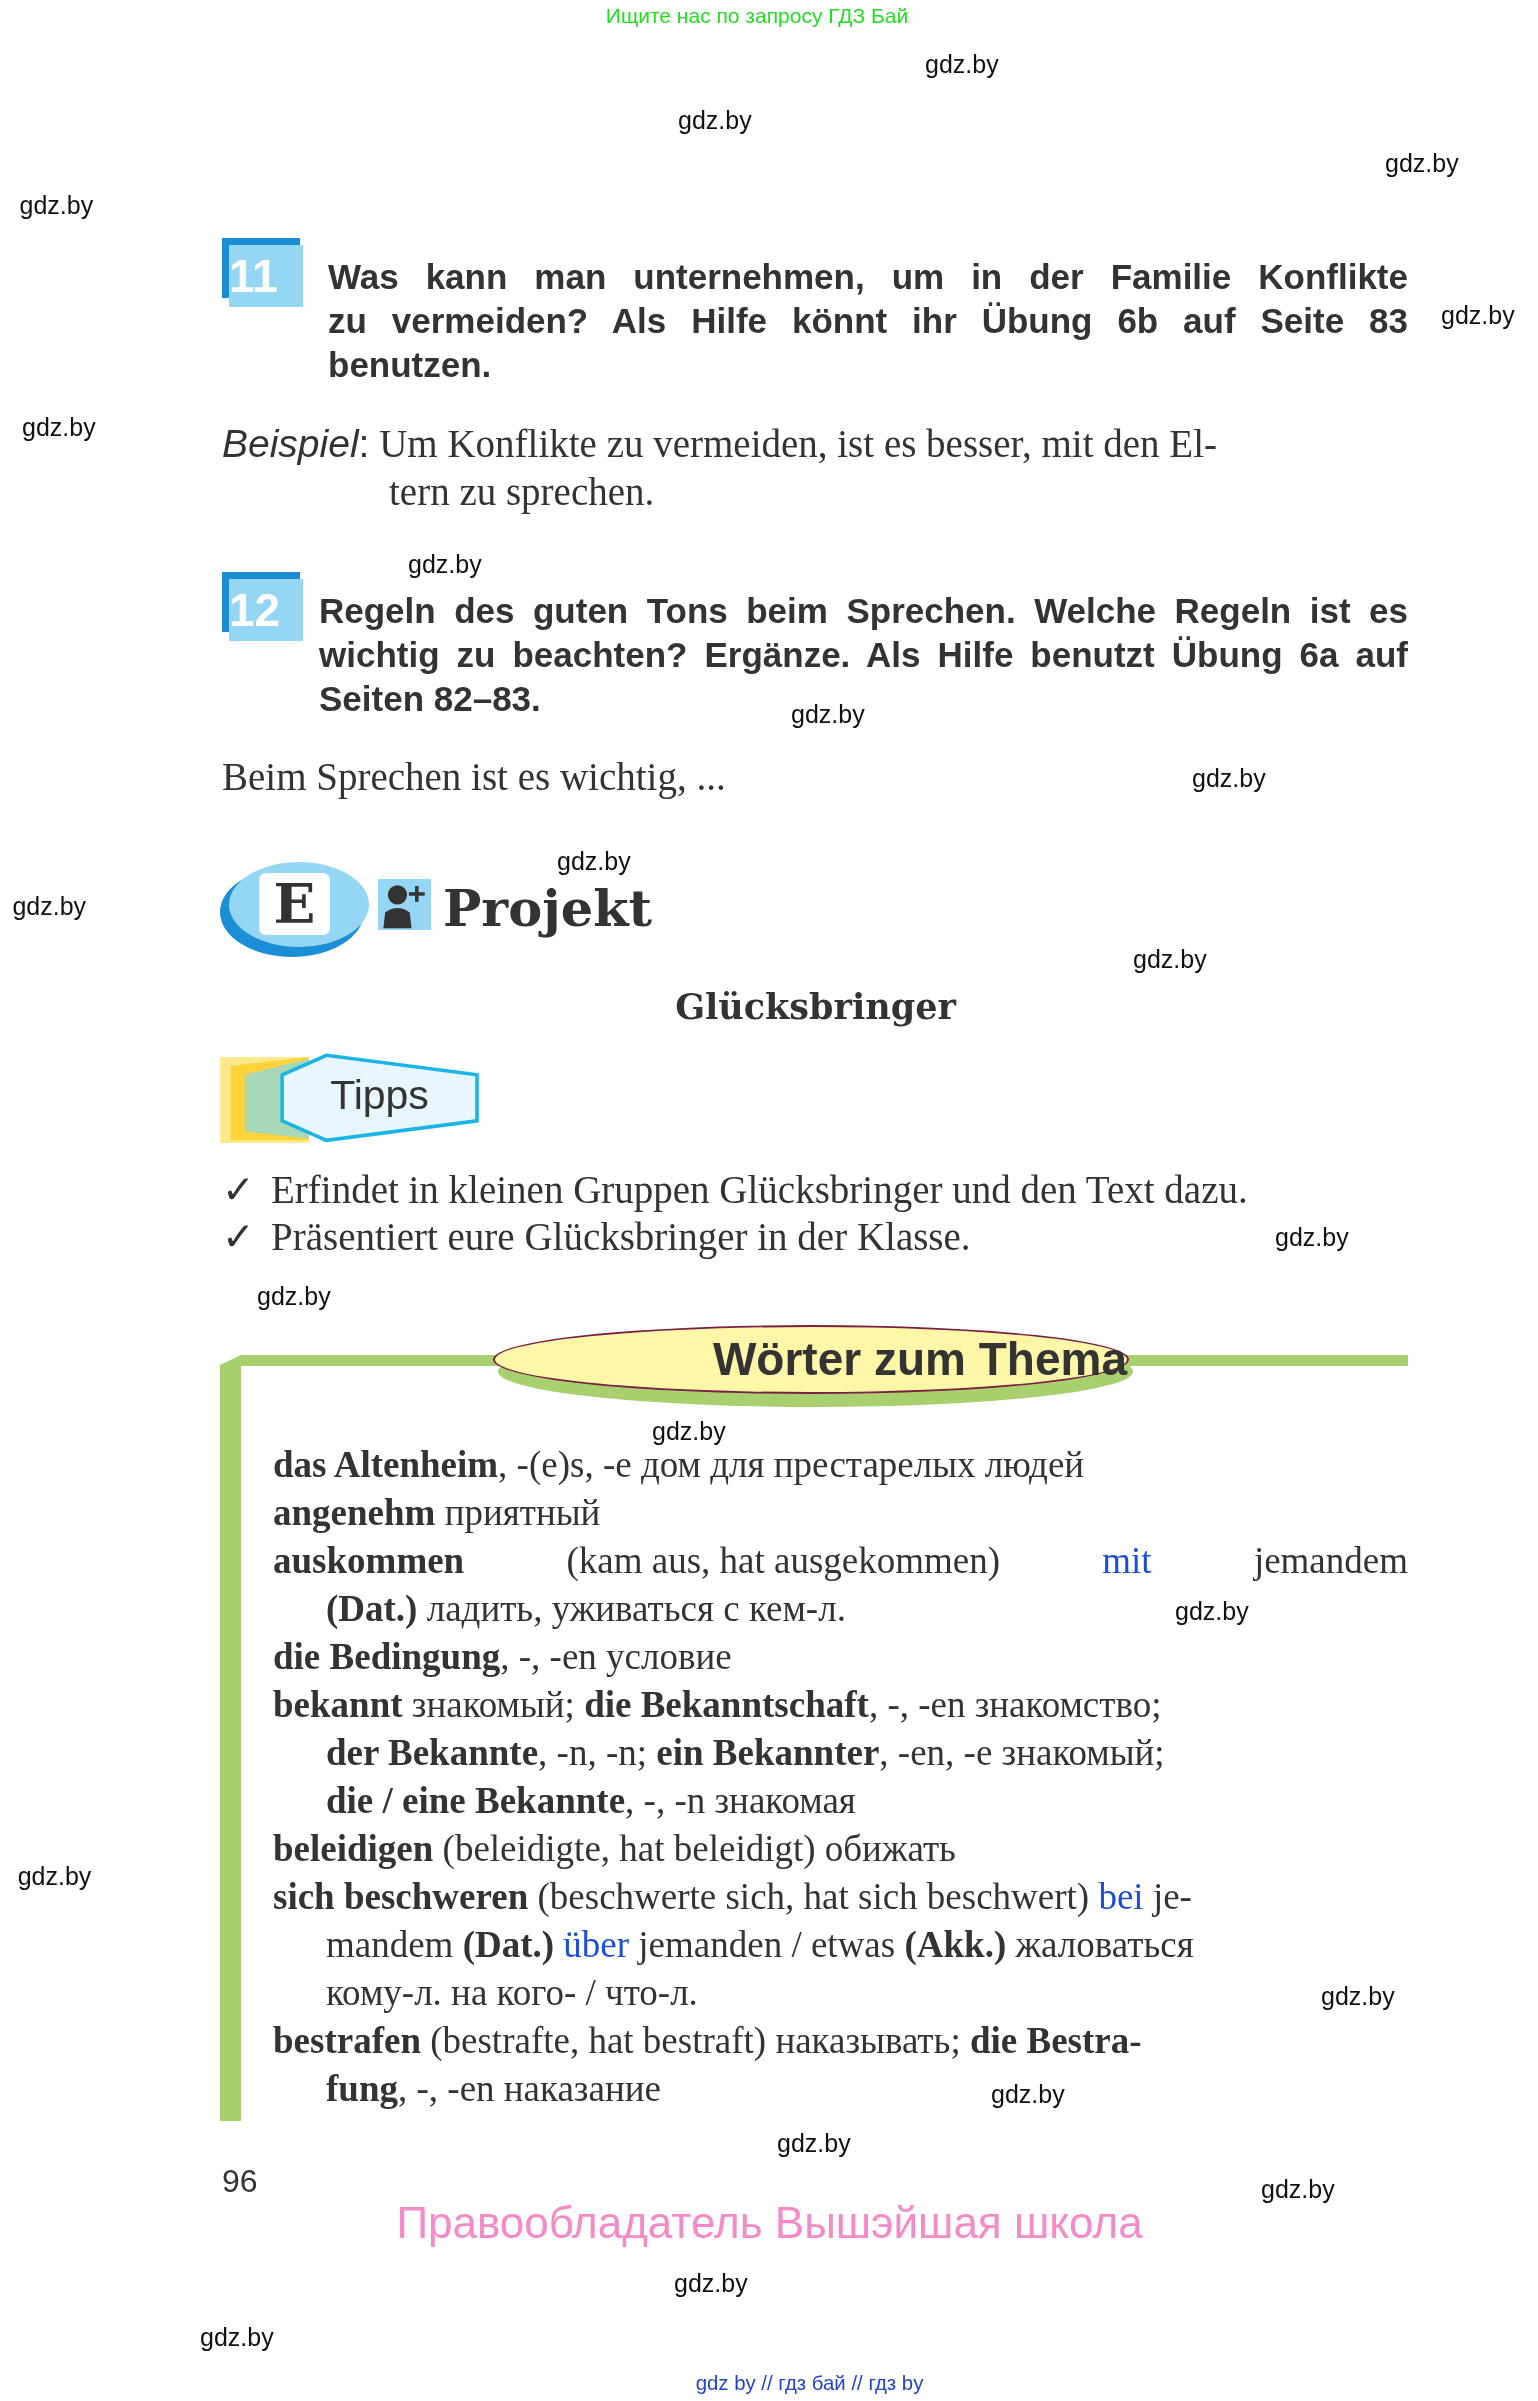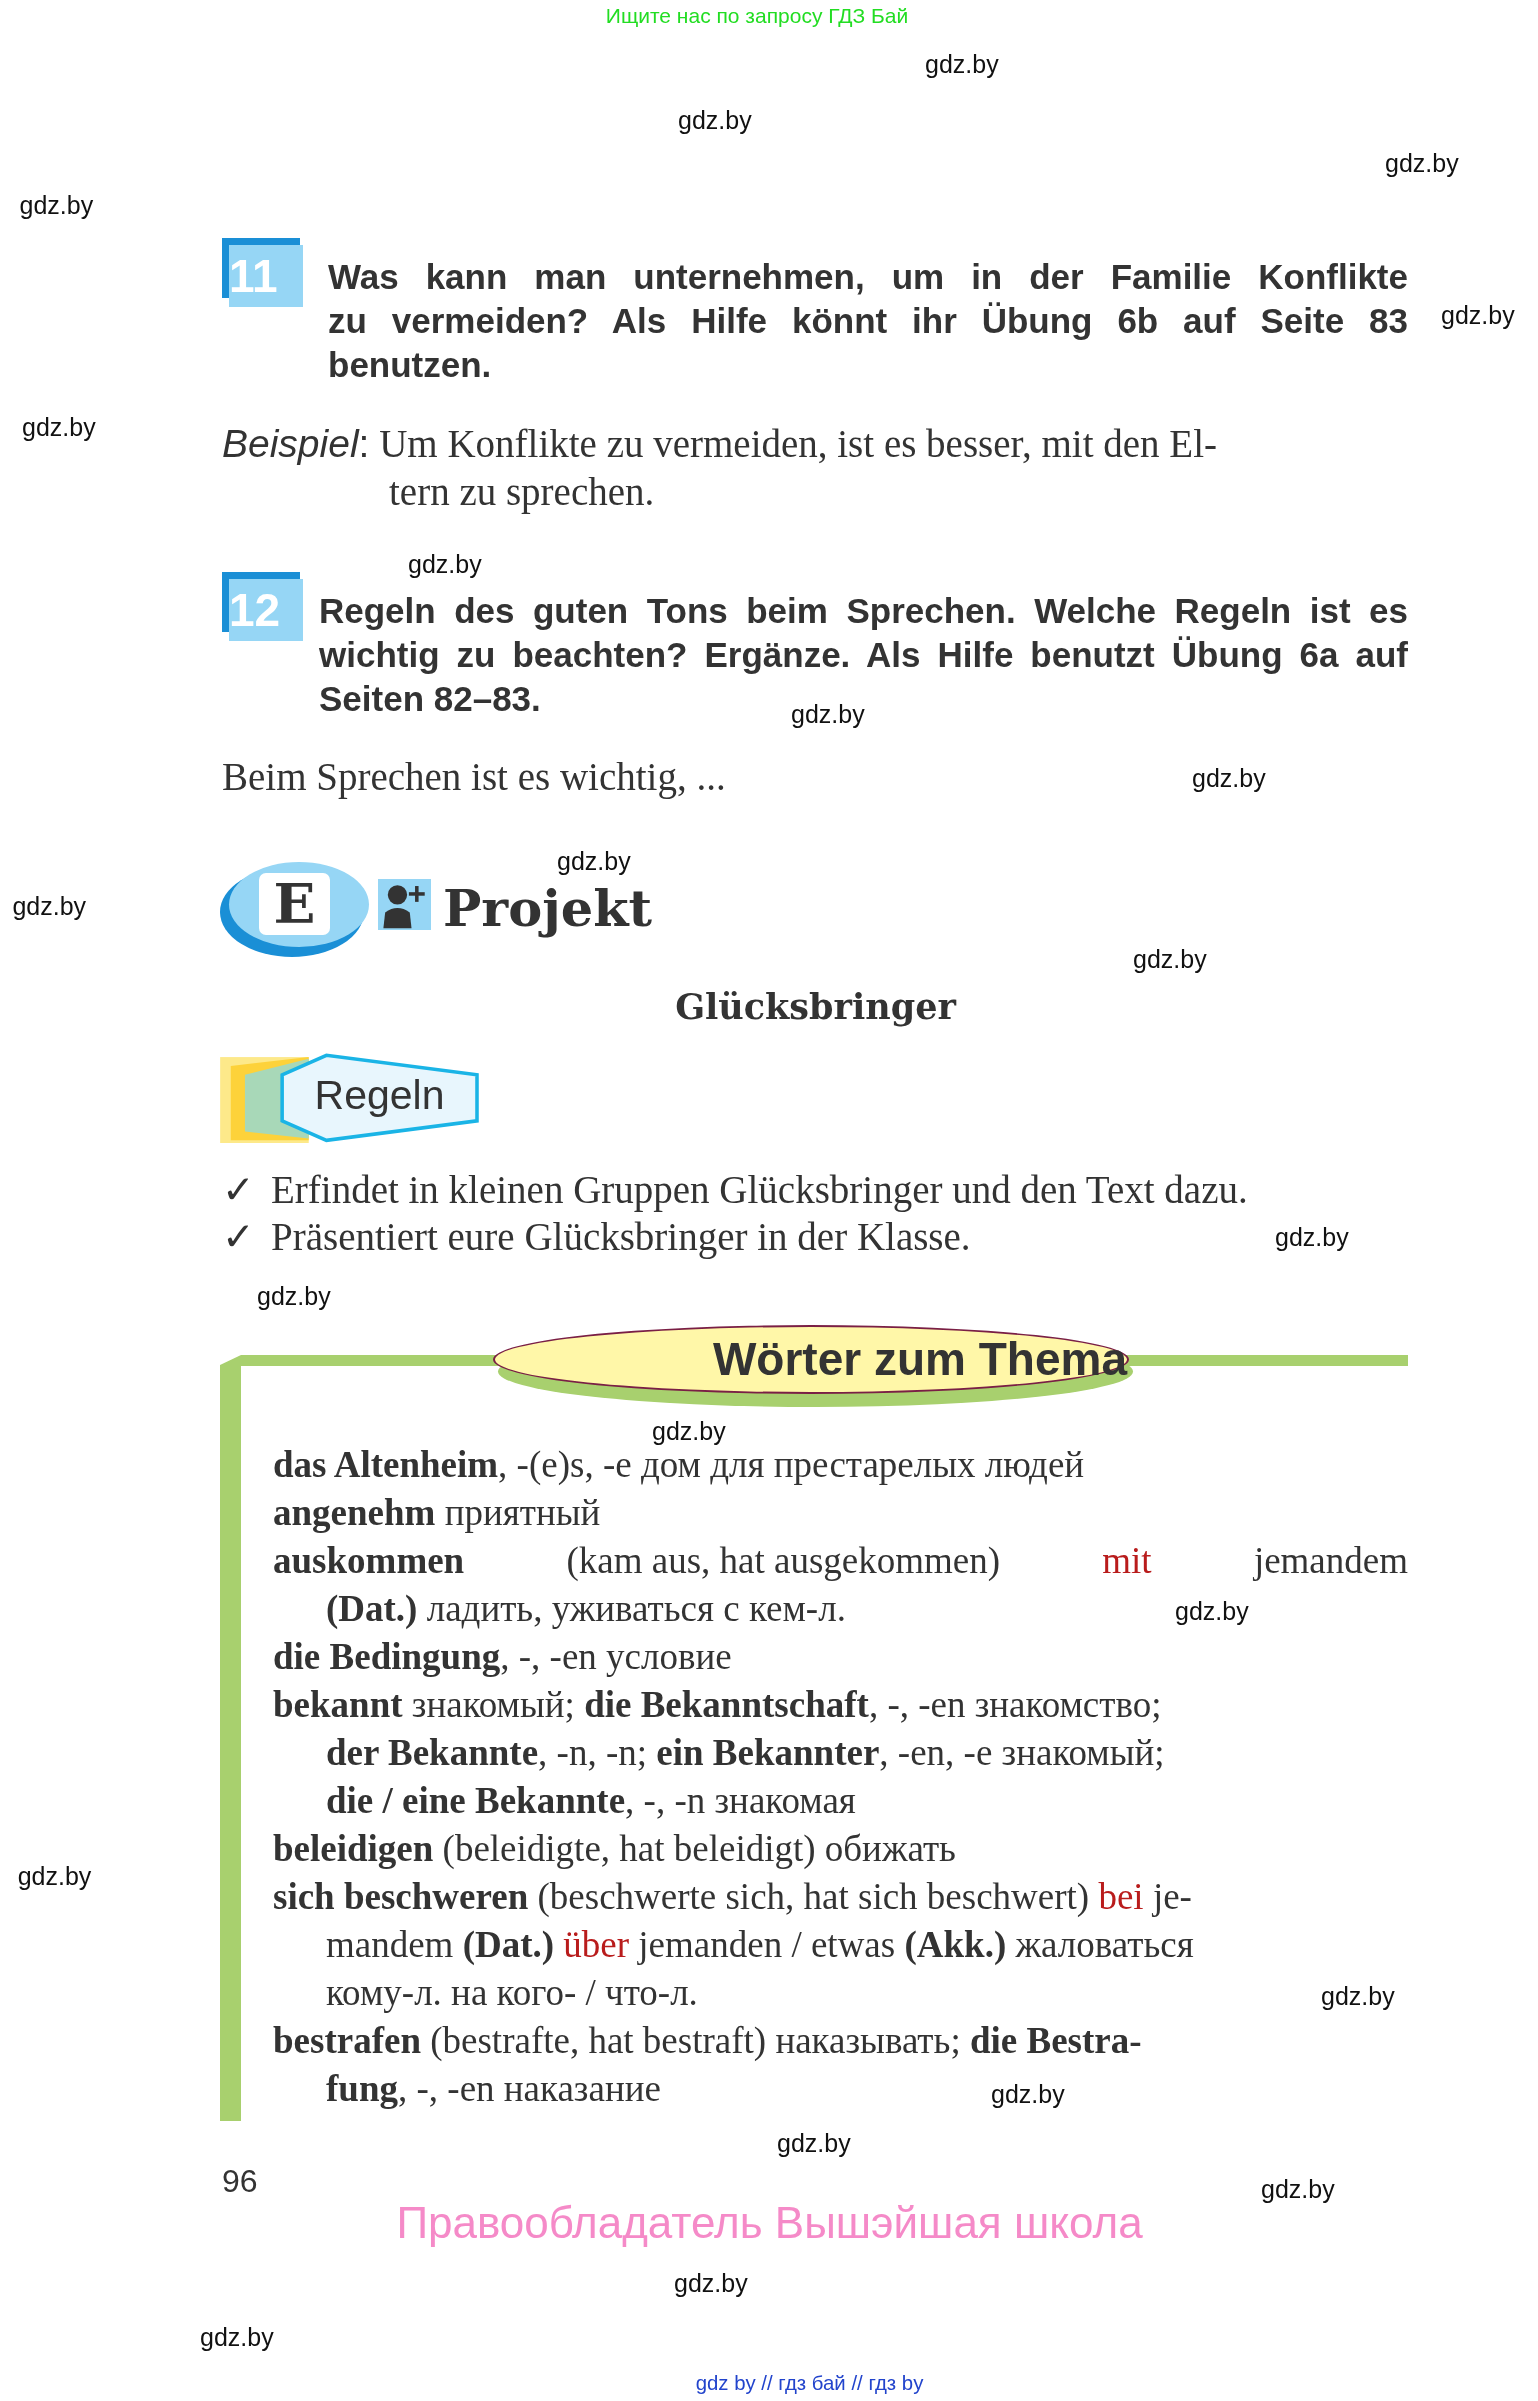--- a/index.html
+++ b/index.html
@@ -38,21 +38,21 @@
 
   .banner { position:absolute; left:493px; top:1325px; width:640px; height:82px; }
   .banner .shadow { position:absolute; left:5.3px; top:10.6px; width:635px; height:71px; border-radius:50%; background:#a8d06e; }
   .banner .oval { position:absolute; left:0; top:0; width:636px; height:69px; border-radius:50%; background:#fff7a8; border:2.7px solid #7a1f45; box-sizing:border-box;
                   font-family:"Liberation Sans", sans-serif; font-weight:bold; font-size:46px; line-height:64px; text-align:right; color:#333; }
 
   .vocab { position:absolute; left:273px; width:1135px; font-family:"Liberation Serif", "DejaVu Serif", serif; font-size:37px; color:#333; line-height:48px; }
   .vocab .line { white-space:nowrap; height:48px; }
   .vocab .ind { padding-left:53px; }
   .vocab b { font-weight:bold; }
-  .vocab .pink { color:#b91c1c; }
+  .vocab .pink { color:#1d4ed8; }
   .vocab .just { display:flex; justify-content:space-between; }
 
   .pagenum { position:absolute; left:222px; top:2163px; font-family:Liberation Sans, sans-serif; font-size:32px; color:#333; }
   .owner { position:absolute; left:0; width:1539px; top:2198px; text-align:center; font-family:"Liberation Sans", sans-serif; font-size:44px; color:#f58ac8; }
   .footer { position:absolute; left:0; width:1539px; top:2372px; text-align:center; font-family:"Liberation Sans", sans-serif; font-size:20.4px; color:#2244cc;padding-left:40px; }
 </style>
 </head>
 <body>
 
 <div class="abs topnote">Ищите нас по запросу ГДЗ Бай</div>
@@ -126,21 +126,21 @@
 <div class="projekt">Projekt</div>
 <div class="gluck">Glücksbringer</div>
 
 <div class="tipps-wrap">
   <svg width="266" height="93" viewBox="0 0 300 105" style="position:absolute;left:0;top:0;">
     <rect x="0" y="8" width="100" height="97" fill="#fde98a"></rect>
     <polygon points="12,18 100,8 100,102 12,102" fill="#fdd23a"></polygon>
     <polygon points="28,28 100,10 100,100 28,92" fill="#a8d8b8"></polygon>
     <polygon points="70,28 120,6 290,28 290,80 120,102 70,80" fill="#e8f6fd" stroke="#1ab4e6" stroke-width="4"></polygon>
   </svg>
-  <div style="position:absolute;left:62px;top:17.7px;width:195px;text-align:center;font-family:'Liberation Sans',sans-serif;font-size:41px;color:#333;line-height:55px;">Regeln</div>
+  <div style="position:absolute;left:62px;top:17.7px;width:195px;text-align:center;font-family:'Liberation Sans',sans-serif;font-size:41px;color:#333;line-height:55px;">Tipps</div>
 </div>
 
 <div class="check-item" style="top:1167px;">
   <span class="ck">✓</span><span>Erfindet in kleinen Gruppen Glücksbringer und den Text dazu.</span>
 </div>
 <div class="check-item" style="top:1214px;">
   <span class="ck">✓</span><span>Präsentiert eure Glücksbringer in der Klasse.</span>
 </div>
 
 <div class="frame-h"></div>

